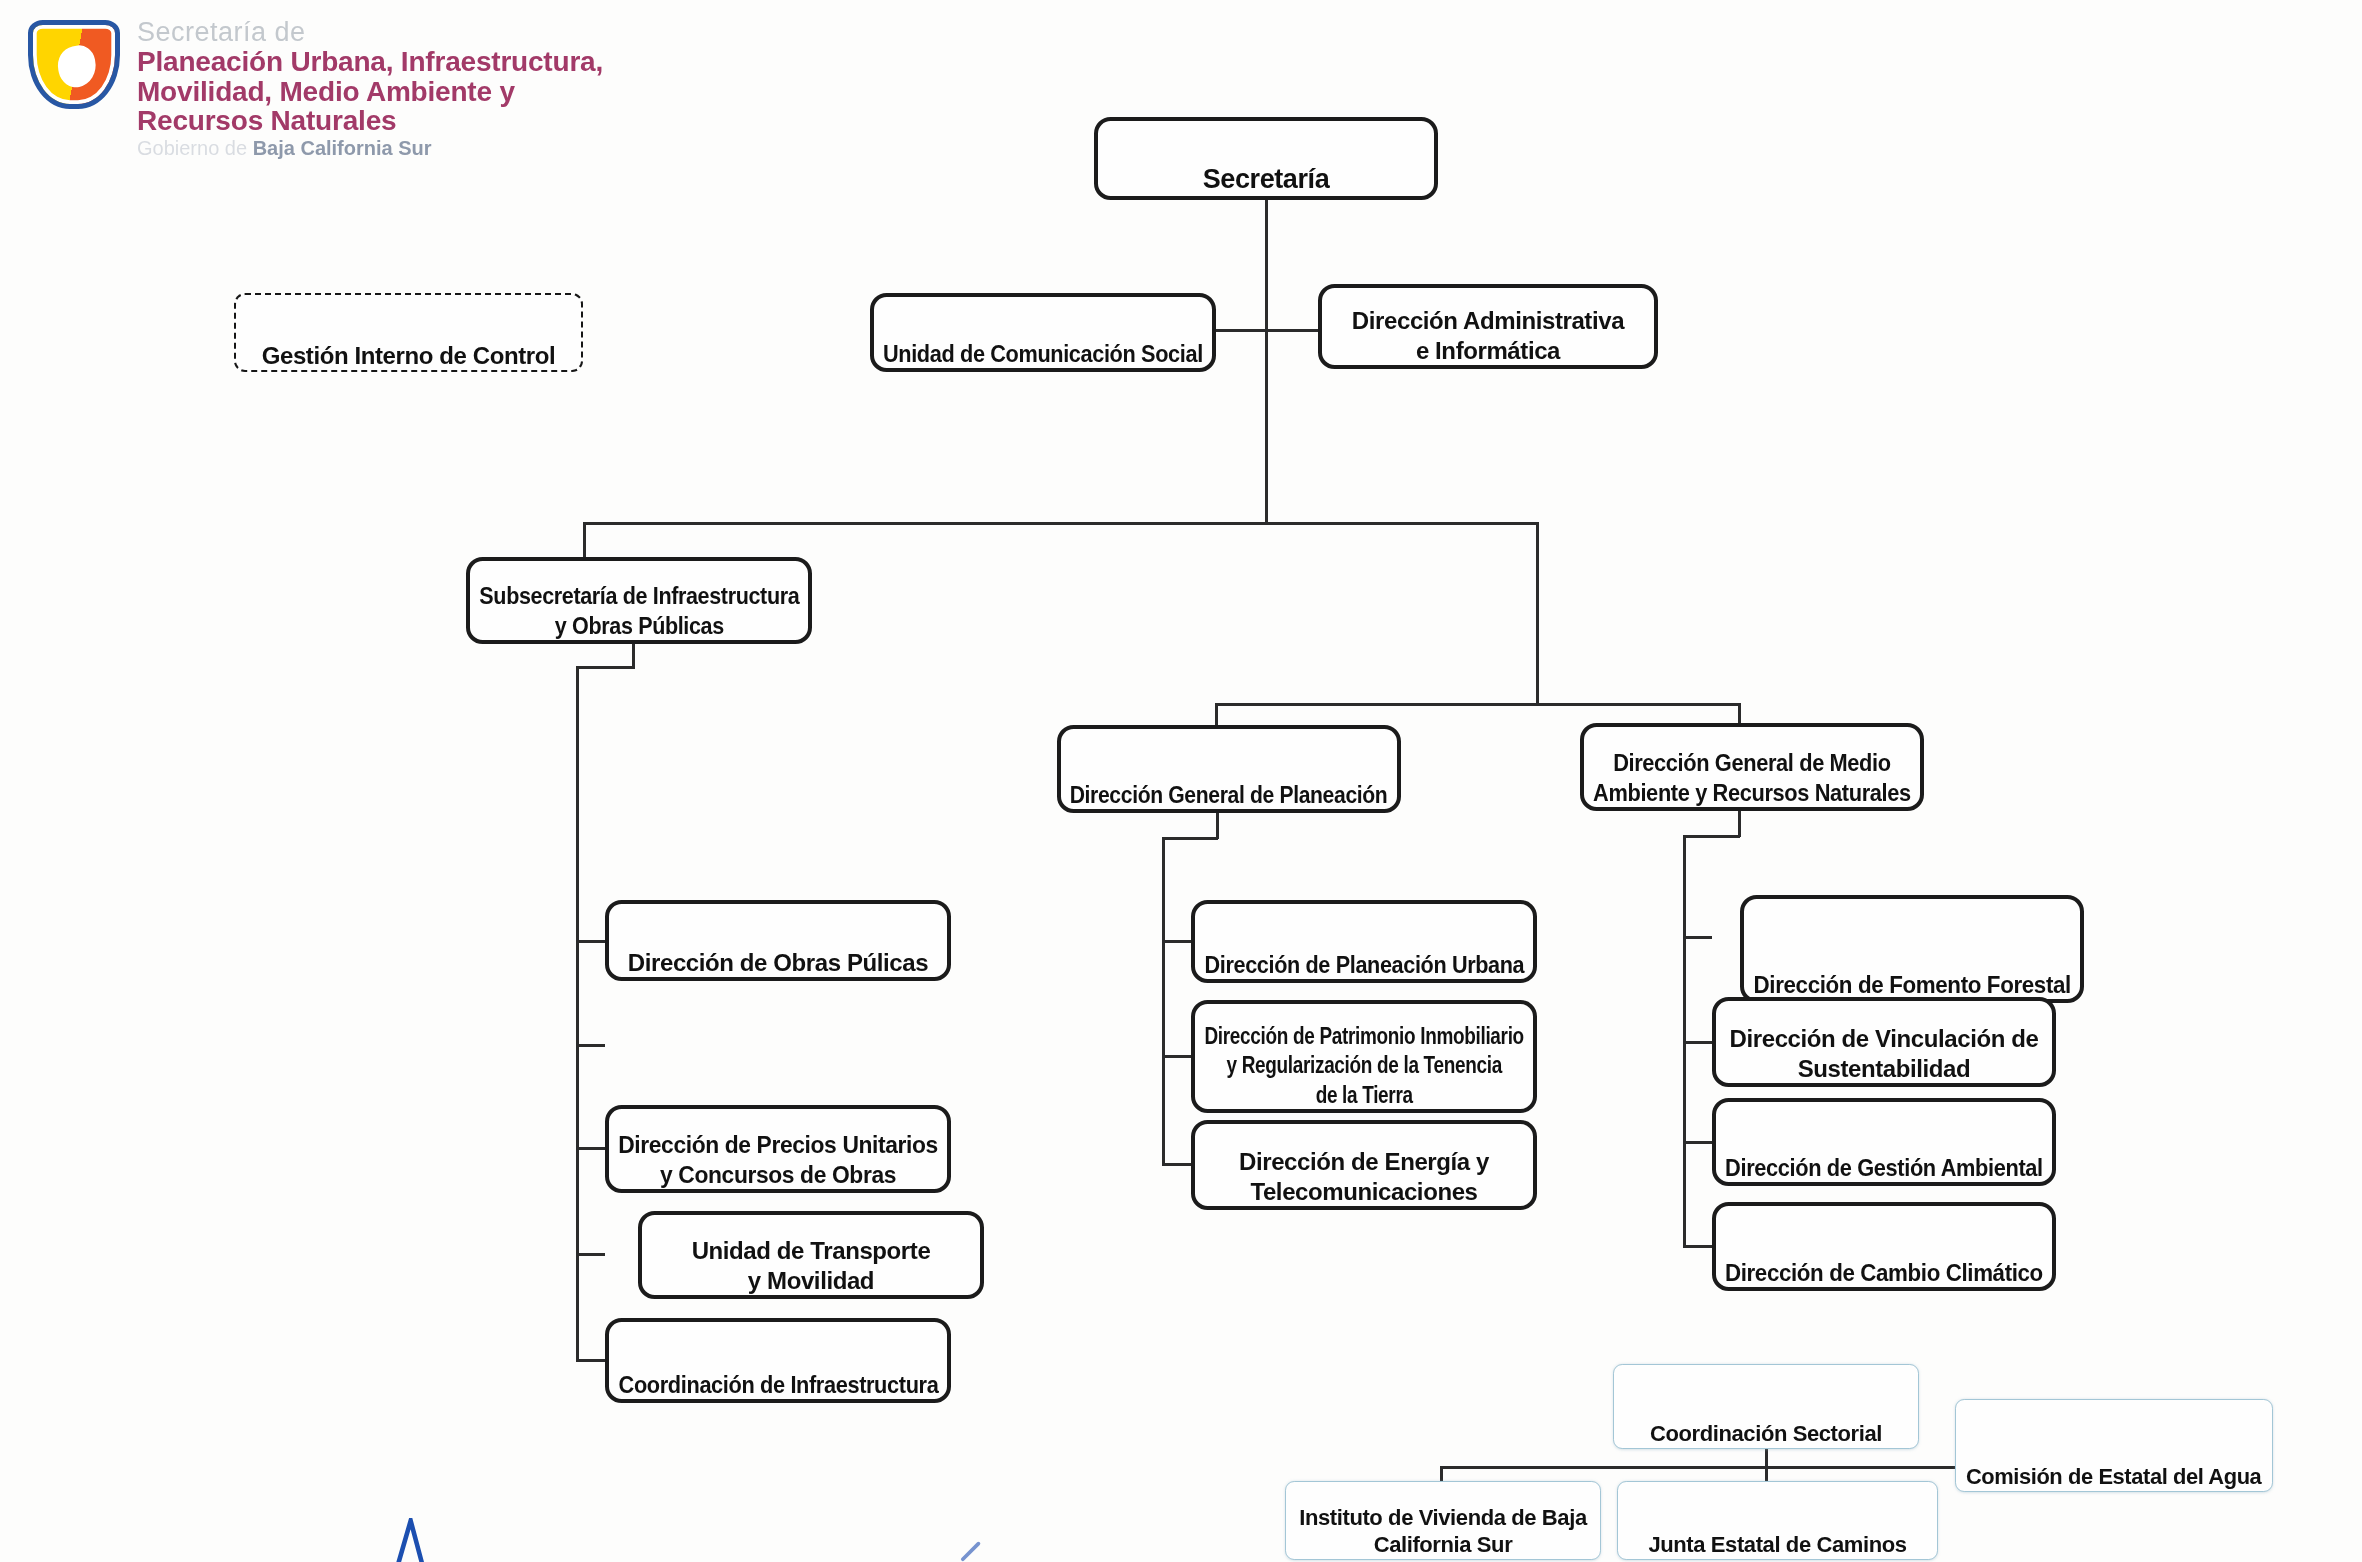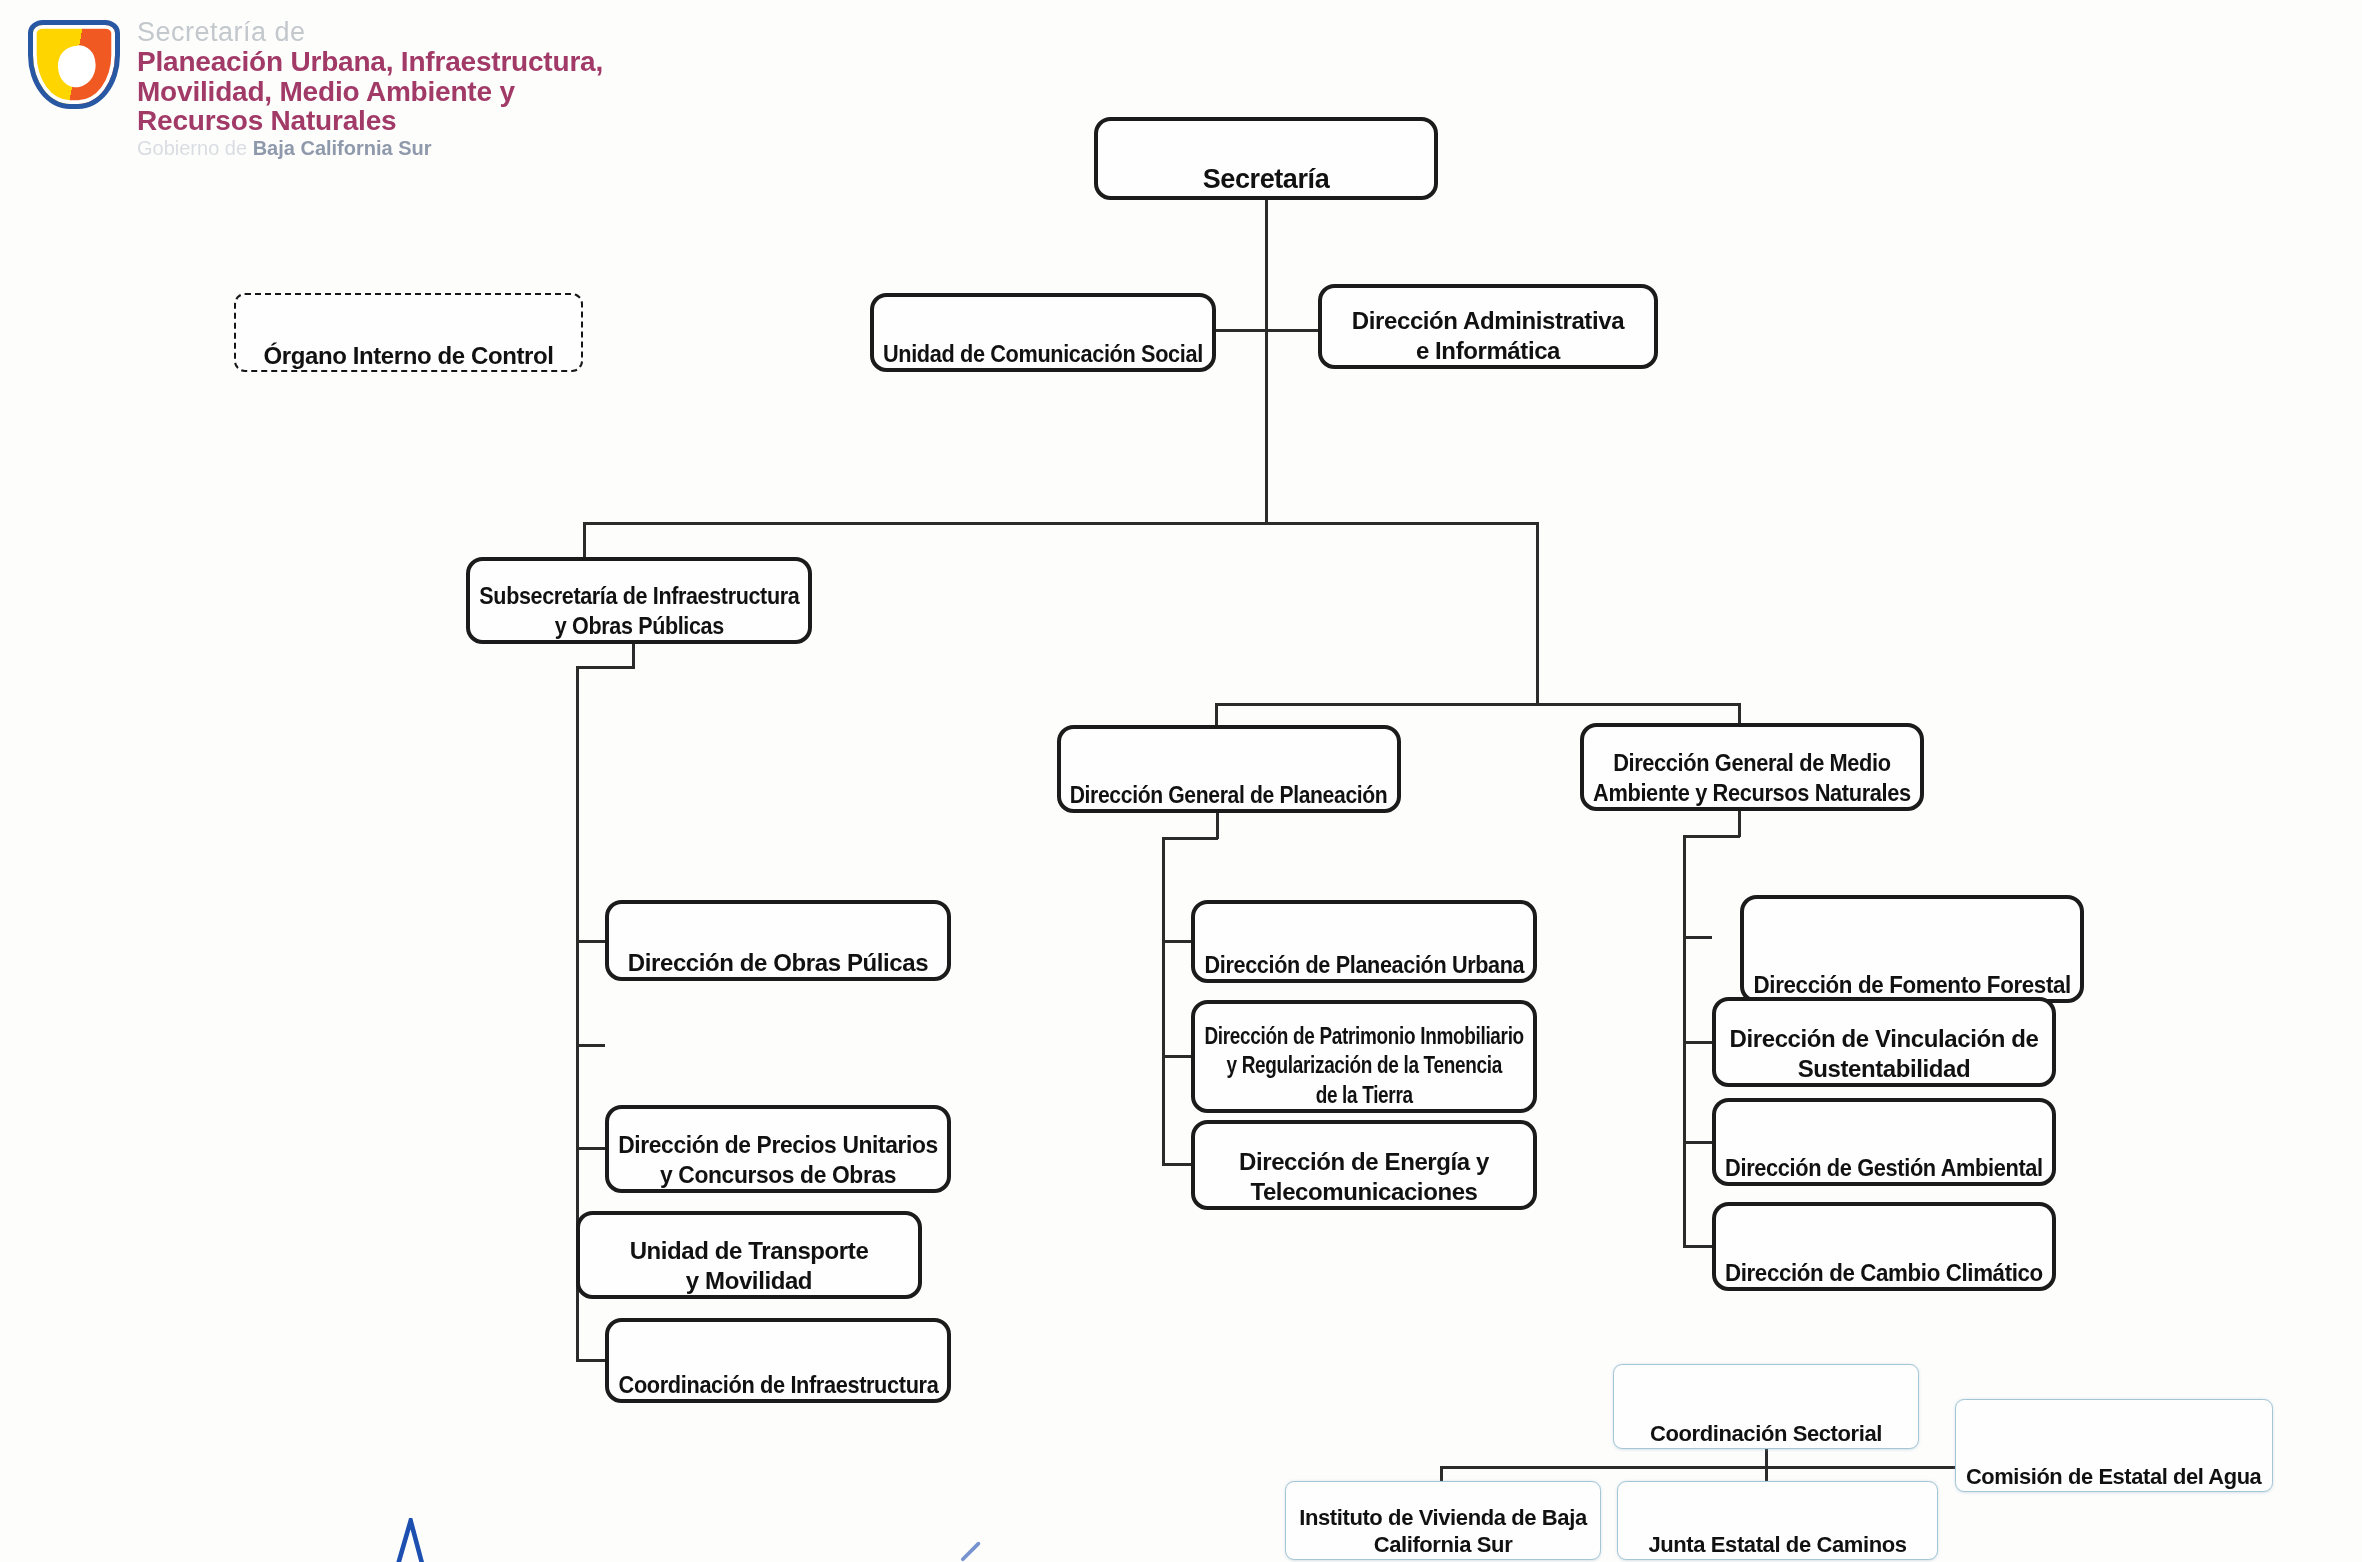--- a/index.html
+++ b/index.html
@@ -61,21 +61,21 @@
   #n-secretaria    {left:1094px;top:117px;width:344px;height:83px;font-size:27px;}
   #n-organo        {left:234px; top:293px;width:349px;height:79px;}
   #n-comunicacion  {left:870px; top:293px;width:346px;height:79px;}
   #n-administrativa{left:1318px;top:284px;width:340px;height:85px;}
   #n-subsecretaria {left:466px; top:557px;width:346px;height:87px;}
   #n-dg-planeacion {left:1057px;top:725px;width:344px;height:88px;}
   #n-dg-medio      {left:1580px;top:723px;width:344px;height:88px;}
   #n-obras         {left:605px; top:900px; width:346px;height:81px;}
   #n-vial          {left:605px; top:1001px;width:346px;height:88px;}
   #n-precios       {left:605px; top:1105px;width:346px;height:88px;}
-  #n-transporte    {left:576px; top:1211px;width:346px;height:88px;}
+  #n-transporte    {left:638px; top:1211px;width:346px;height:88px;}
   #n-coordinfra    {left:605px; top:1318px;width:346px;height:85px;}
   #n-planurbana    {left:1191px;top:900px; width:346px;height:83px;}
   #n-patrimonio    {left:1191px;top:1000px;width:346px;height:113px;}
   #n-energia       {left:1191px;top:1120px;width:346px;height:90px;}
   #n-forestal      {left:1740px;top:895px; width:344px;height:108px;}
   #n-vinculacion   {left:1712px;top:997px;width:344px;height:90px;}
   #n-gestion       {left:1712px;top:1098px;width:344px;height:88px;}
   #n-cambio        {left:1712px;top:1202px;width:344px;height:89px;}
   #n-coordsect     {left:1613px;top:1364px;width:306px;height:85px;}
   #n-vivienda      {left:1285px;top:1481px;width:316px;height:79px;}
@@ -141,21 +141,21 @@
   <div class="cline" style="left:1765px;top:1449px;width:2.8px;height:18.5px;"></div>
   <div class="cline" style="left:1440px;top:1466px;width:676px;height:2.8px;"></div>
   <div class="cline" style="left:1440px;top:1466px;width:2.8px;height:17.5px;"></div>
   <div class="cline" style="left:1765px;top:1466px;width:2.8px;height:17.5px;"></div>
   <div class="cline" style="left:2114px;top:1466px;width:2.8px;height:17.5px;"></div>
 
   <div class="node" id="n-secretaria">
       <span class="node-label">Secretaría</span>
     </div>
   <div class="node node--dashed" id="n-organo">
-      <span class="node-label">Órgano Interno de Control</span>
+      <span class="node-label">Gestión Interno de Control</span>
     </div>
   <div class="node" id="n-comunicacion">
       <span class="node-label" style="transform: scaleX(0.904);">Unidad de Comunicación Social</span>
     </div>
   <div class="node" id="n-administrativa">
       <span class="node-label">Dirección Administrativa
 e Informática</span>
     </div>
   <div class="node" id="n-subsecretaria">
       <span class="node-label" style="transform: scaleX(0.897);">Subsecretaría de Infraestructura

